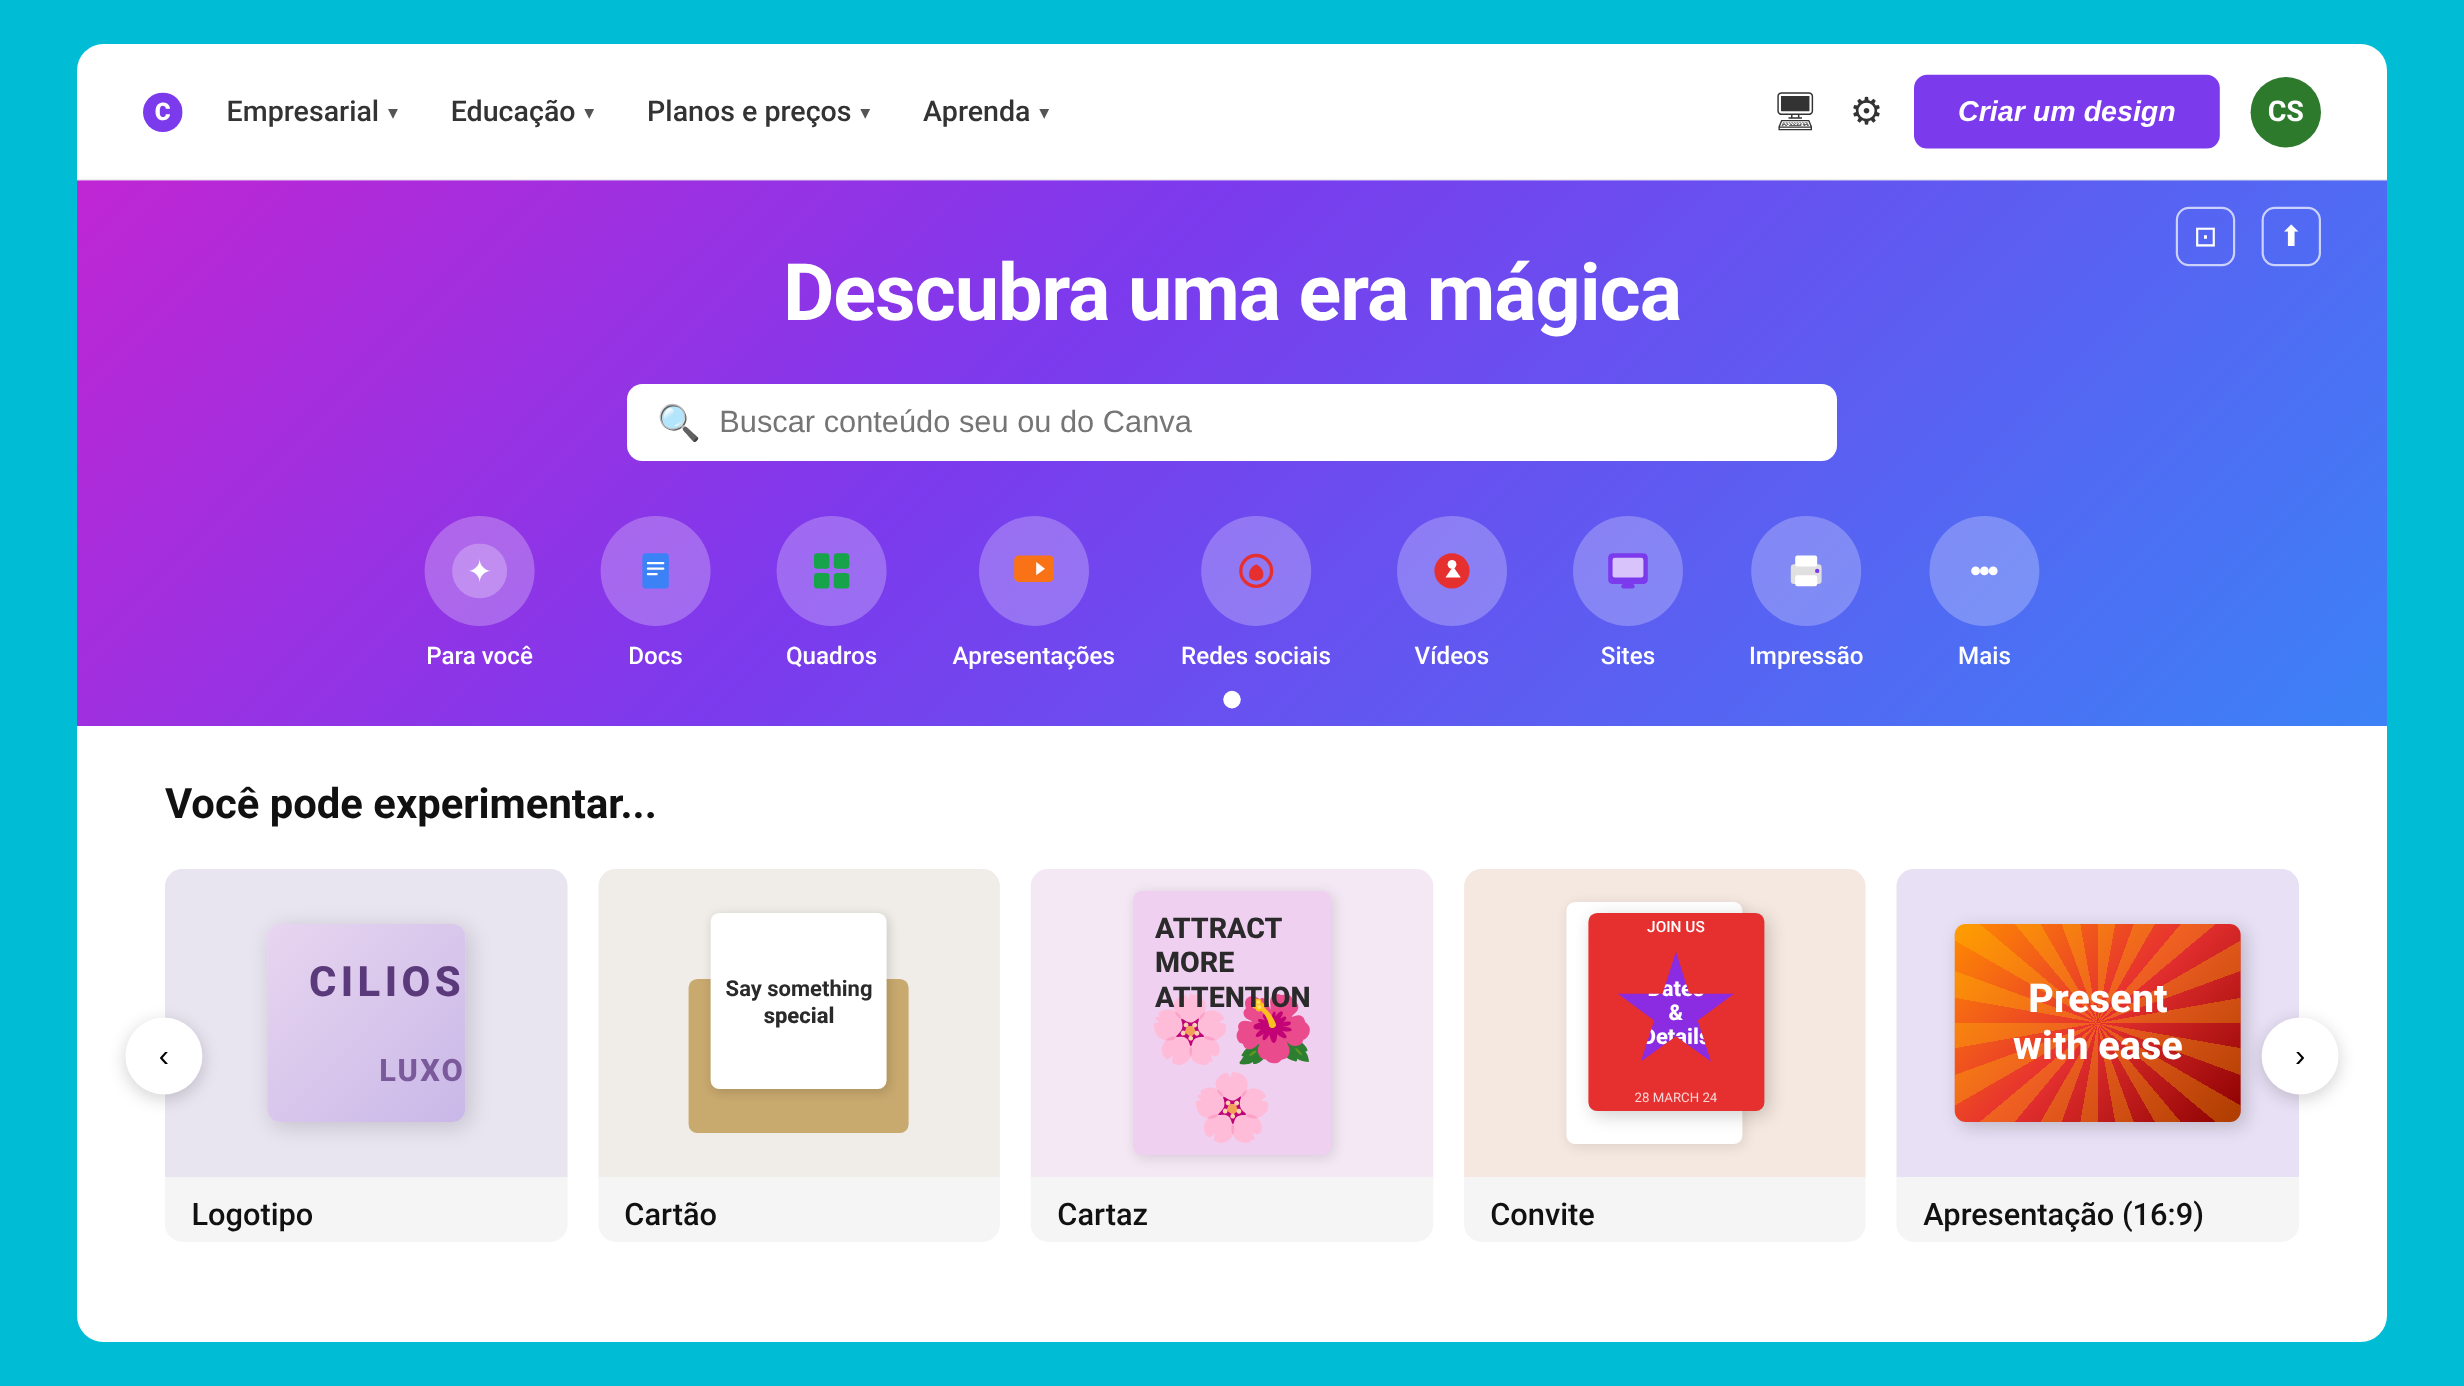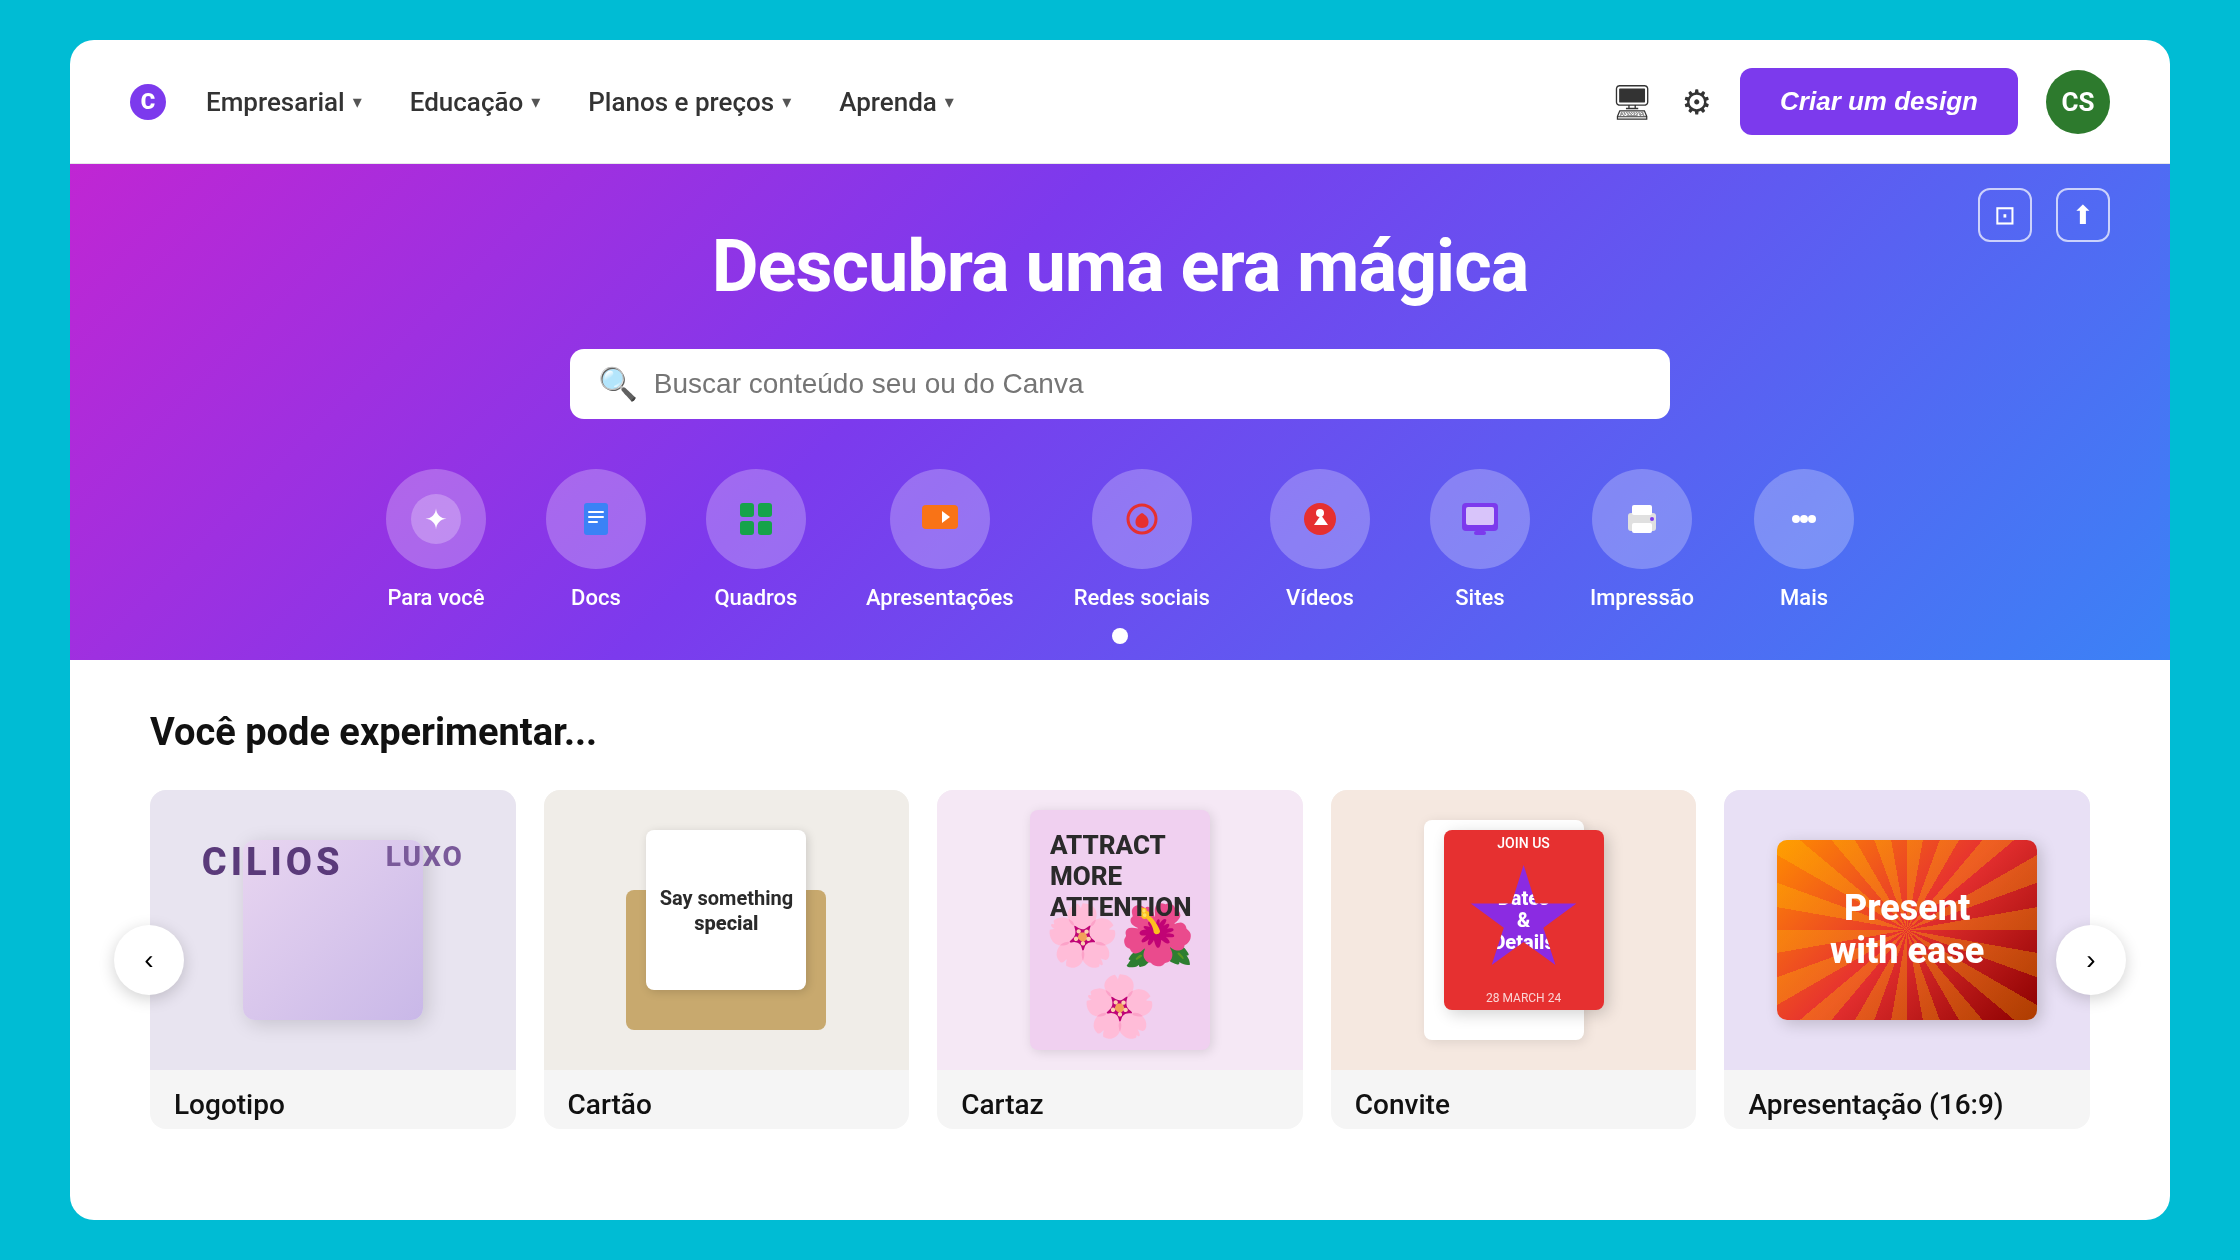--- a/index.html
+++ b/index.html
@@ -248,22 +248,22 @@
     
     .card-logotipo .card-img {
       background: #e8e4f0;
     }
     .logotipo-inner {
       background: linear-gradient(135deg, #e8d5f0, #c9b8e8);
       width: 180px;
       height: 180px;
       border-radius: 12px;
       display: flex;
-      flex-direction: row;
-      align-items: flex-start;
+      flex-direction: column;
+      align-items: flex-end;
       justify-content: center;
       box-shadow: 4px 4px 20px rgba(0,0,0,0.15);
       gap: 42px;
     }
     .logotipo-inner .logo-text1 {
       font-size: 38px;
       font-weight: 800;
       color: #5a3a7a;
       letter-spacing: 4px;
     }

